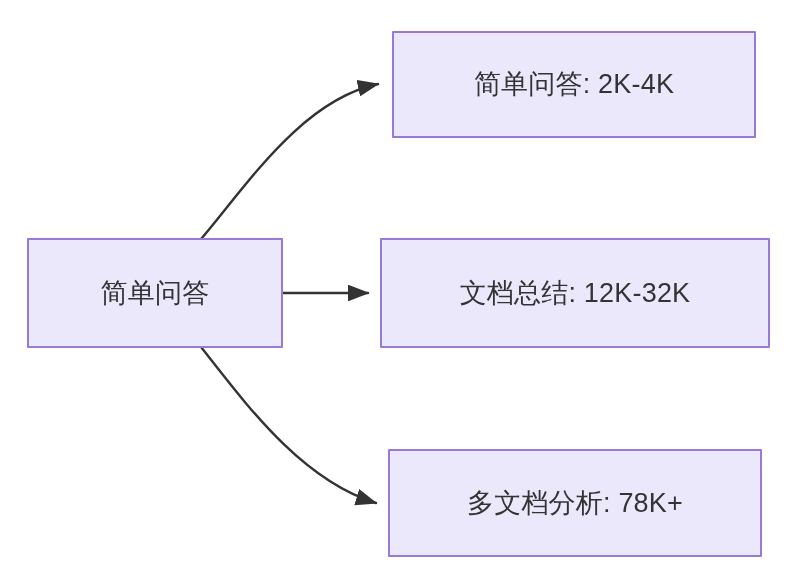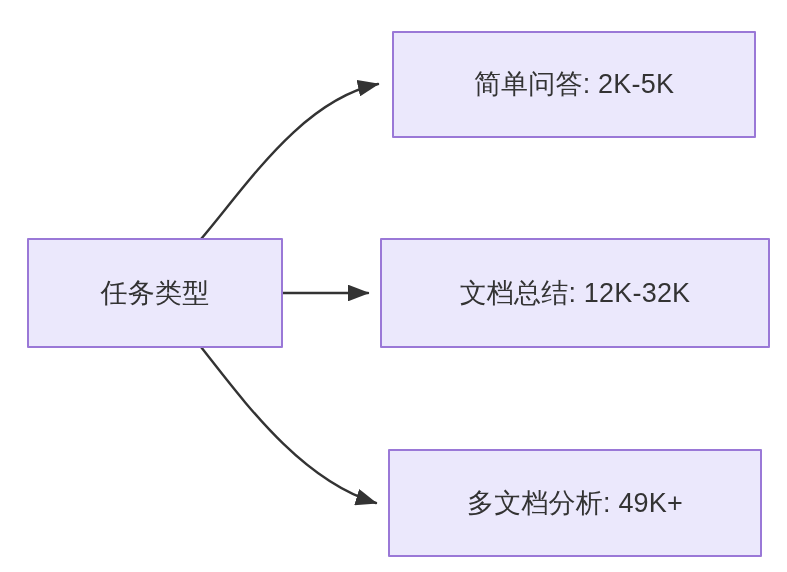--- a/index.html
+++ b/index.html
@@ -81,28 +81,28 @@
     </defs>
 
     <path d="M 201,239 C 247,185 302,100 378,84" fill="none" stroke="#333333" stroke-width="2.4" stroke-linecap="round" marker-end="url(#arrowhead)"></path>
 
     <path d="M 283,293 L 368,293" fill="none" stroke="#333333" stroke-width="2.4" stroke-linecap="round" marker-end="url(#arrowhead)"></path>
 
     <path d="M 201,347 C 243,400 300,480 376,503" fill="none" stroke="#333333" stroke-width="2.4" stroke-linecap="round" marker-end="url(#arrowhead)"></path>
   </svg>
 
   <div class="node" id="node-source">
-    <span class="node-label">任务类型</span>
+    <span class="node-label">简单问答</span>
   </div>
 
   <div class="node" id="node-simple-qa">
-    <span class="node-label">简单问答: 2K-5K</span>
+    <span class="node-label">简单问答: 2K-4K</span>
   </div>
 
   <div class="node" id="node-doc-summary">
     <span class="node-label">文档总结: 12K-32K</span>
   </div>
 
   <div class="node" id="node-multi-doc">
-    <span class="node-label">多文档分析: 49K+</span>
+    <span class="node-label">多文档分析: 78K+</span>
   </div>
 
 </div>
 
 </body></html>

